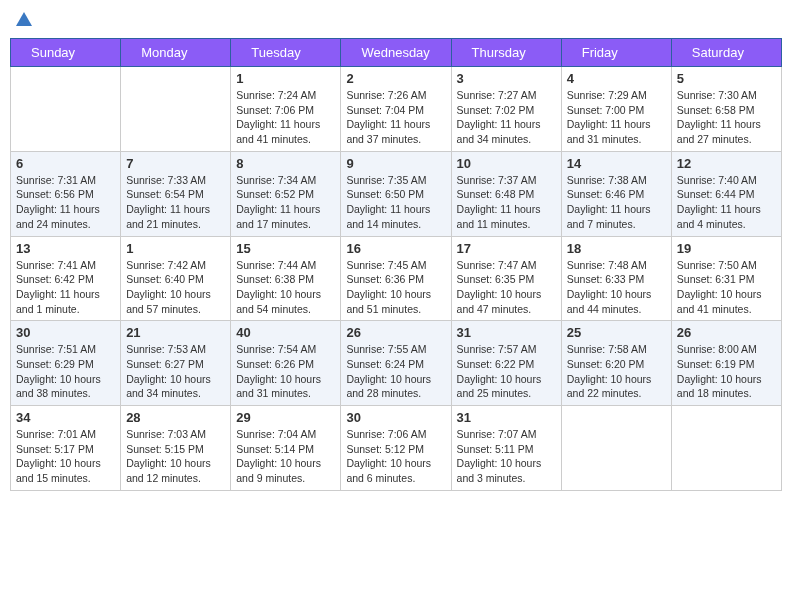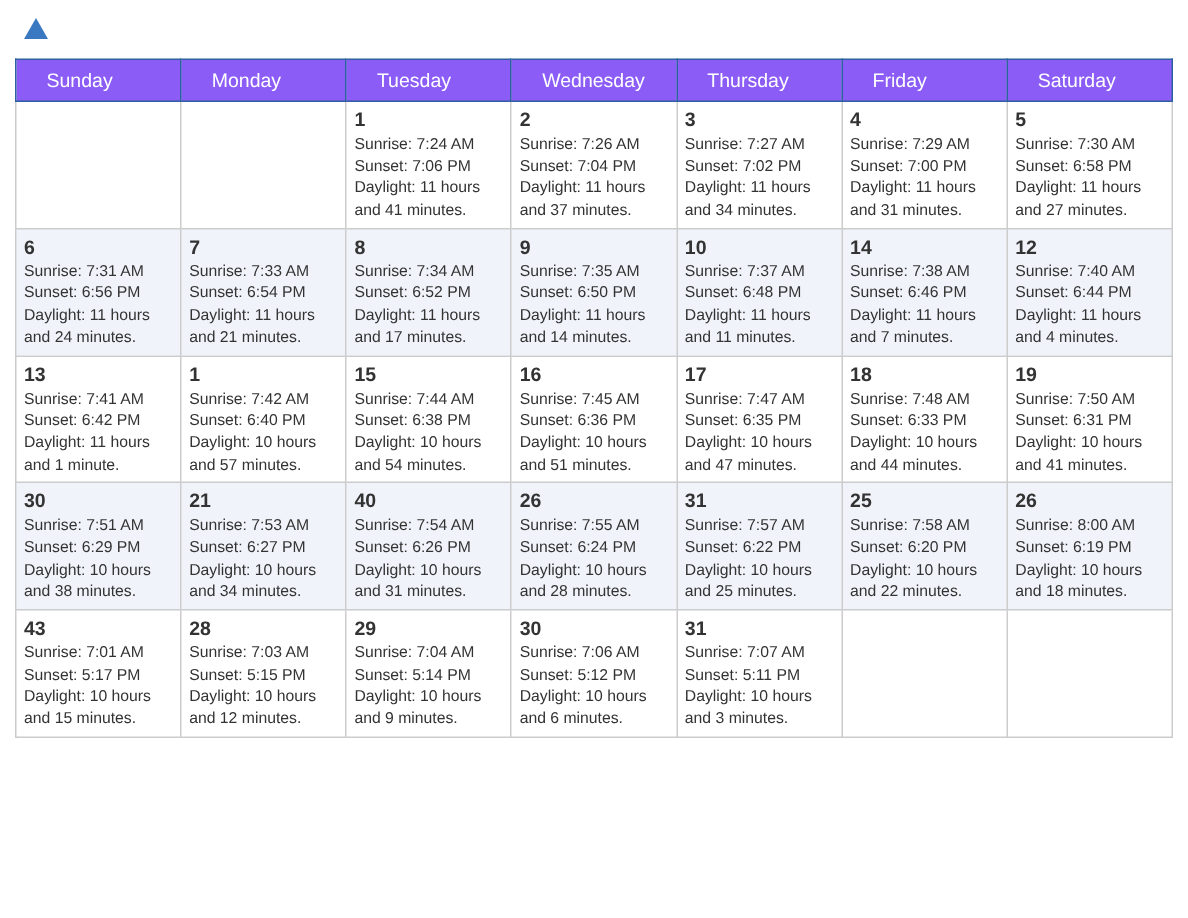--- a/index.html
+++ b/index.html
@@ -144,21 +144,21 @@
       <tr>
         <td><span class="day-number">30</span><span class="day-info">Sunrise: 7:51 AM<br>Sunset: 6:29 PM<br>Daylight: 10 hours and 38 minutes.</span></td>
         <td><span class="day-number">21</span><span class="day-info">Sunrise: 7:53 AM<br>Sunset: 6:27 PM<br>Daylight: 10 hours and 34 minutes.</span></td>
         <td><span class="day-number">40</span><span class="day-info">Sunrise: 7:54 AM<br>Sunset: 6:26 PM<br>Daylight: 10 hours and 31 minutes.</span></td>
         <td><span class="day-number">26</span><span class="day-info">Sunrise: 7:55 AM<br>Sunset: 6:24 PM<br>Daylight: 10 hours and 28 minutes.</span></td>
         <td><span class="day-number">31</span><span class="day-info">Sunrise: 7:57 AM<br>Sunset: 6:22 PM<br>Daylight: 10 hours and 25 minutes.</span></td>
         <td><span class="day-number">25</span><span class="day-info">Sunrise: 7:58 AM<br>Sunset: 6:20 PM<br>Daylight: 10 hours and 22 minutes.</span></td>
         <td><span class="day-number">26</span><span class="day-info">Sunrise: 8:00 AM<br>Sunset: 6:19 PM<br>Daylight: 10 hours and 18 minutes.</span></td>
       </tr>
       <tr>
-        <td><span class="day-number">43</span><span class="day-info">Sunrise: 7:01 AM<br>Sunset: 5:17 PM<br>Daylight: 10 hours and 15 minutes.</span></td>
+        <td><span class="day-number">34</span><span class="day-info">Sunrise: 7:01 AM<br>Sunset: 5:17 PM<br>Daylight: 10 hours and 15 minutes.</span></td>
         <td><span class="day-number">28</span><span class="day-info">Sunrise: 7:03 AM<br>Sunset: 5:15 PM<br>Daylight: 10 hours and 12 minutes.</span></td>
         <td><span class="day-number">29</span><span class="day-info">Sunrise: 7:04 AM<br>Sunset: 5:14 PM<br>Daylight: 10 hours and 9 minutes.</span></td>
         <td><span class="day-number">30</span><span class="day-info">Sunrise: 7:06 AM<br>Sunset: 5:12 PM<br>Daylight: 10 hours and 6 minutes.</span></td>
         <td><span class="day-number">31</span><span class="day-info">Sunrise: 7:07 AM<br>Sunset: 5:11 PM<br>Daylight: 10 hours and 3 minutes.</span></td>
         <td class="empty-cell"></td>
         <td class="empty-cell"></td>
       </tr>
     </tbody>
 </table>
 

